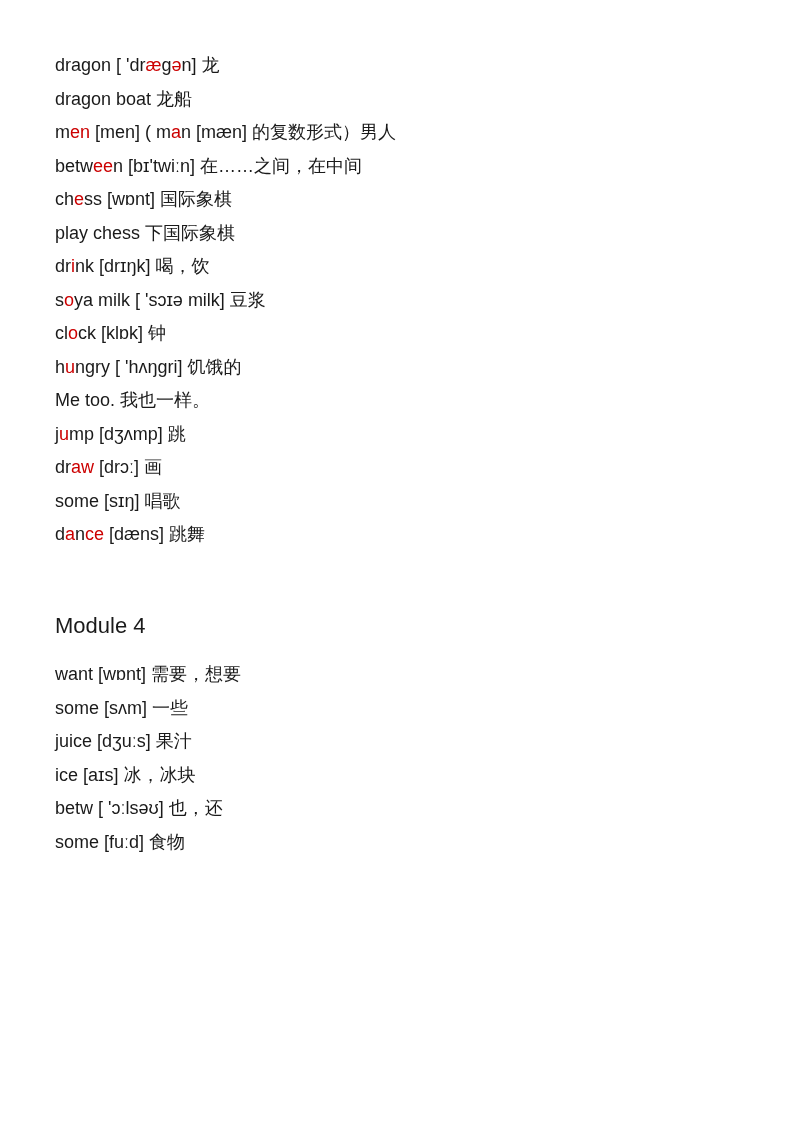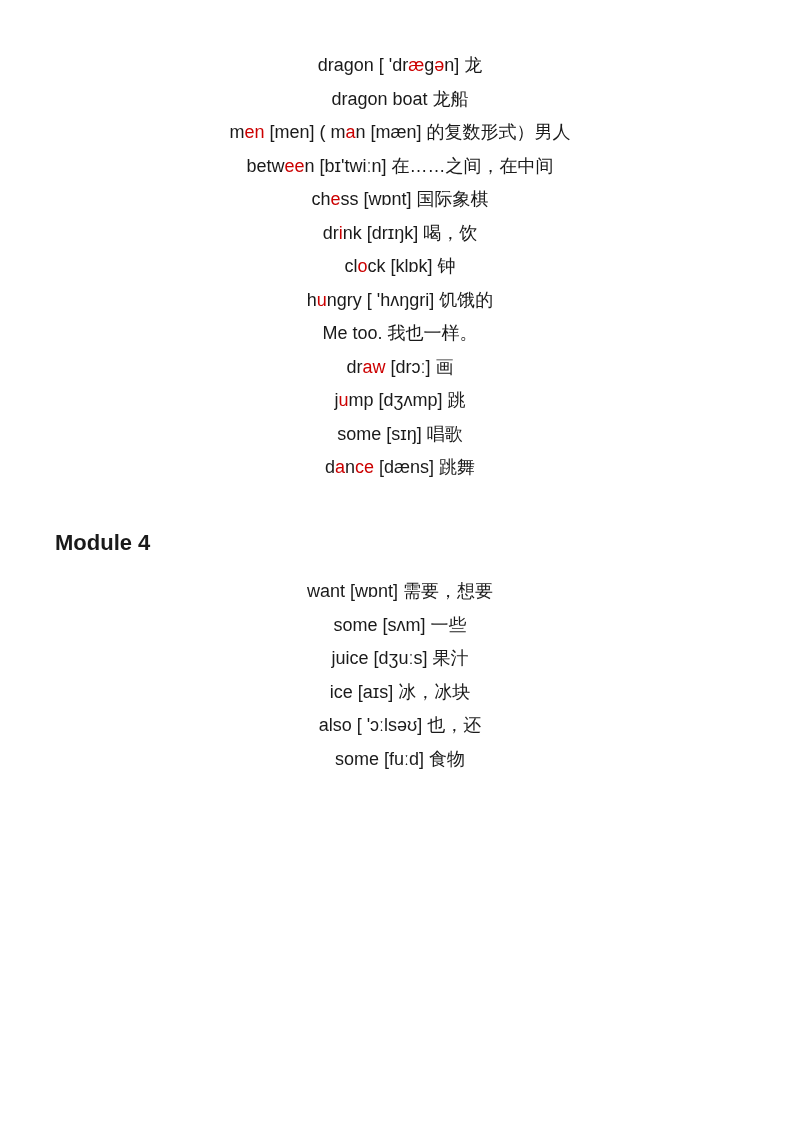--- a/index.html
+++ b/index.html
@@ -10,49 +10,50 @@
     body {
       background: #ffffff;
       font-family: Arial, "Microsoft YaHei", sans-serif;
       font-size: 18px;
       color: #1a1a1a;
       padding: 50px 55px;
       line-height: 1.75;
     }
     .word-line {
       margin-bottom: 2px;
-      text-align: center;
     }
     .red {
       color: #cc0000;
     }
     .module-heading {
-      font-weight: bold;
+      font-weight: normal;
       font-size: 22px;
-      margin-top: 40px;
+      margin-top: 56px;
       margin-bottom: 14px;
     }
   </style>
 </head>
 <body>
 
 <div id="content">
     <div class="word-line"><span>dragon [  '</span><span>dr</span><span class="red">æ</span><span>g</span><span class="red">ə</span><span>n]  龙</span></div>
     <div class="word-line"><span>dragon boat  龙船</span></div>
     <div class="word-line"><span>m</span><span class="red">en</span><span>  [men]  ( m</span><span class="red">a</span><span>n  [mæn]  的复数形式）男人</span></div>
     <div class="word-line"><span>betw</span><span class="red">ee</span><span>n    [bɪ'twi</span><span>ː</span><span>n]  在……之间，在中间</span></div>
     <div class="word-line"><span>ch</span><span class="red">e</span><span>ss   [wɒnt]  国际象棋</span></div>
+    <div class="word-line"><span>play chess  下国际象棋</span></div>
     <div class="word-line"><span>dr</span><span class="red">i</span><span>nk   [drɪŋk]  喝，饮</span></div>
+    <div class="word-line"><span>s</span><span class="red">o</span><span>ya milk    [  'sɔɪə milk]   豆浆</span></div>
     <div class="word-line"><span>cl</span><span class="red">o</span><span>ck  [klɒk]  钟</span></div>
     <div class="word-line"><span>h</span><span class="red">u</span><span>ngry  [  'hʌŋgri]  饥饿的</span></div>
     <div class="word-line"><span>Me too.  我也一样。</span></div>
+    <div class="word-line"><span>j</span><span class="red">u</span><span>mp   [dʒʌmp]  跳</span></div>
     <div class="word-line"><span>dr</span><span class="red">aw</span><span>    [drɔː]  画</span></div>
-    <div class="word-line"><span>j</span><span class="red">u</span><span>mp   [dʒʌmp]  跳</span></div>
     <div class="word-line"><span>some   [sɪŋ]   唱歌</span></div>
     <div class="word-line"><span>d</span><span class="red">a</span><span>n</span><span class="red">ce</span><span>   [dæns]  跳舞</span></div>
     <div class="module-heading">Module 4</div>
     <div class="word-line"><span>want   [wɒnt]  需要，想要</span></div>
     <div class="word-line"><span>some   [sʌm]   一些</span></div>
     <div class="word-line"><span>juice   [dʒuːs]  果汁</span></div>
     <div class="word-line"><span>ice   [aɪs]  冰，冰块</span></div>
-    <div class="word-line"><span>also   [  'ɔːlsəʊ]  也，还</span></div>
+    <div class="word-line"><span>betw   [  'ɔːlsəʊ]  也，还</span></div>
     <div class="word-line"><span>some   [fuːd]  食物</span></div>
   </div>
 
 </body></html>

